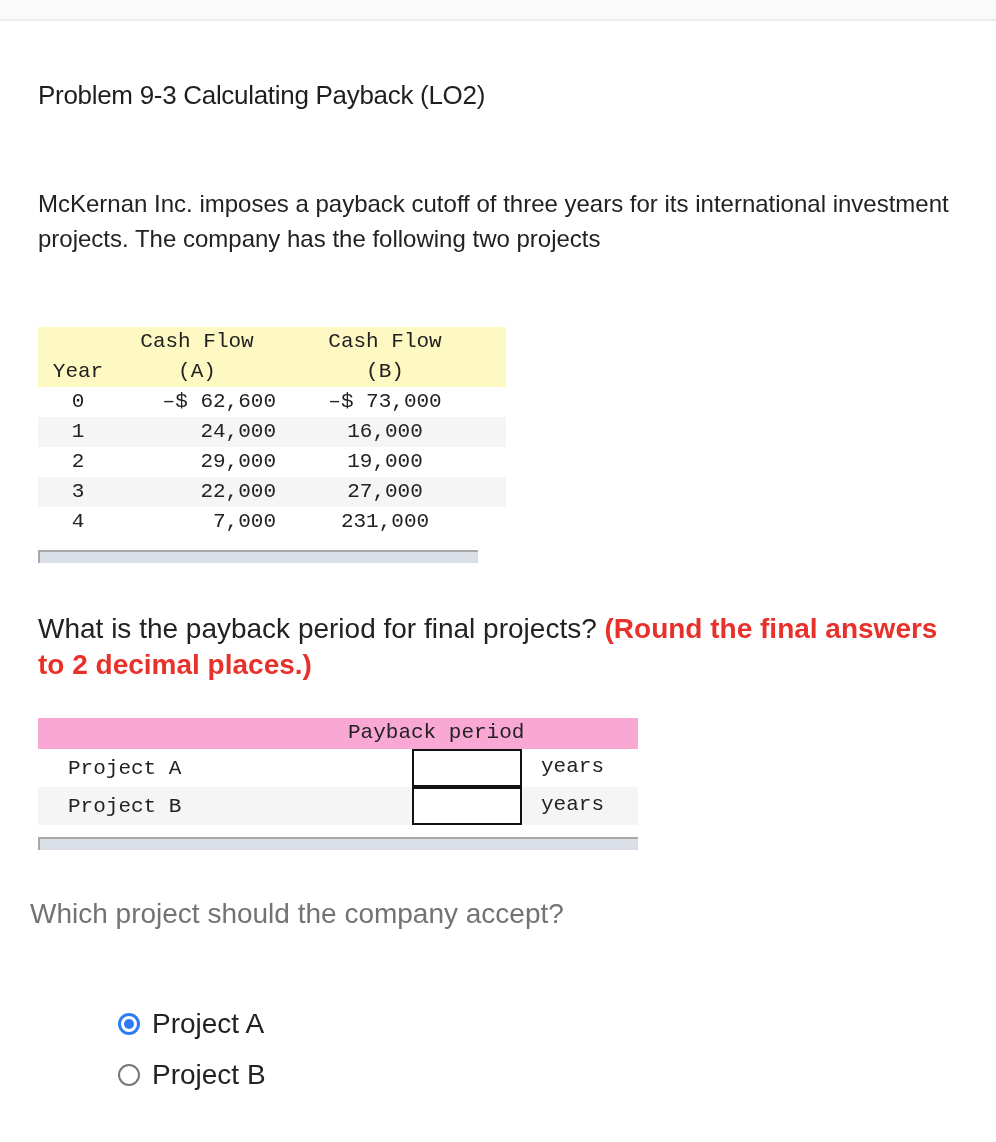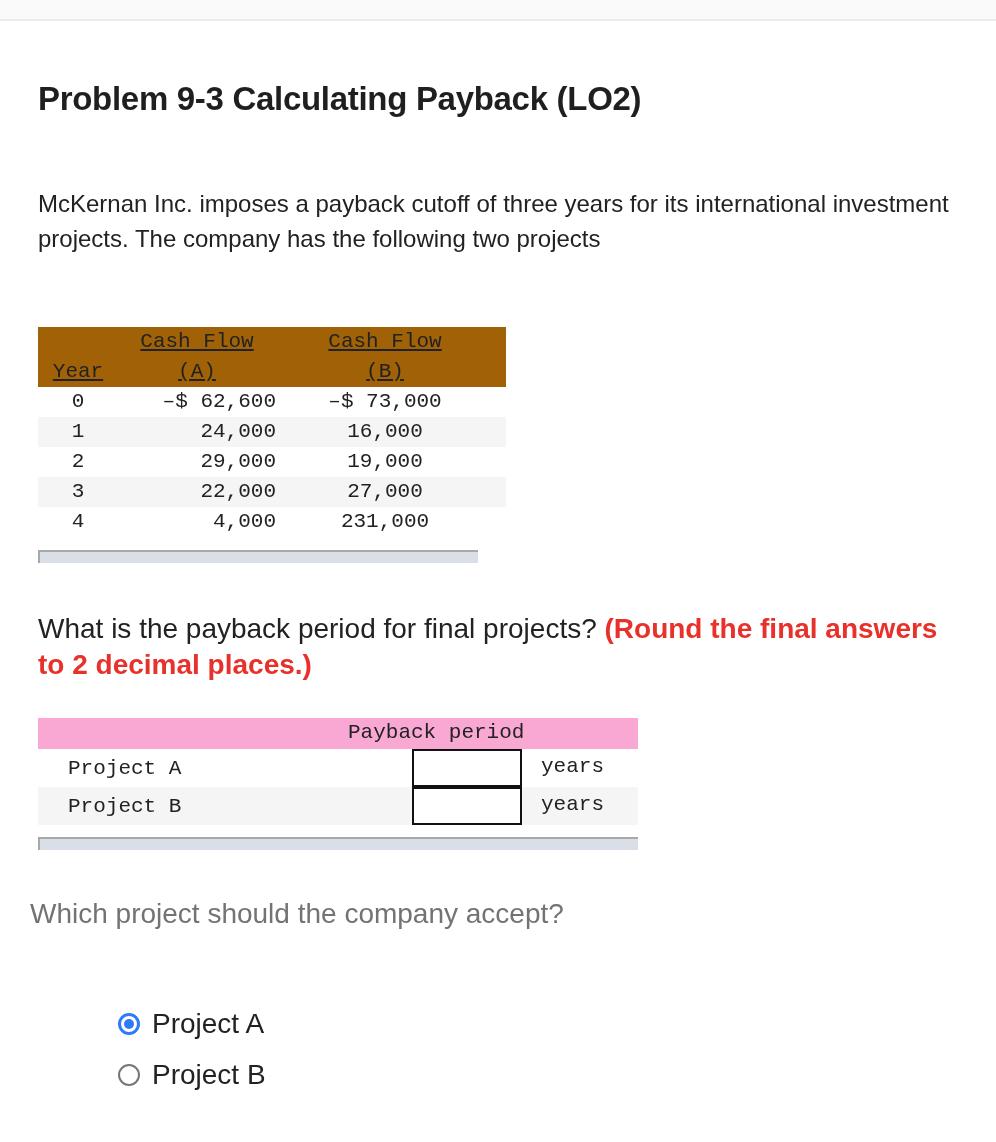--- a/index.html
+++ b/index.html
@@ -1,27 +1,27 @@
 <!DOCTYPE html>
 <html><head>
 <meta charset="utf-8">
 <style>
   html, body { margin: 0; padding: 0; background: #ffffff; }
   body { width: 996px; height: 1142px; position: relative; overflow: hidden;
          font-family: "Liberation Sans", sans-serif; color: #222; }
   .topbar { position: absolute; left: 0; top: 0; width: 996px; height: 19px;
             background: #fafafa; border-bottom: 2px solid #ececec; }
   .title { position: absolute; left: 38px; top: 80px; margin: 0;
-           font-family: "Liberation Sans", sans-serif; font-weight: bold;
-           font-size: 33px; letter-spacing: -0.3px; color: #1f1f1f; }
+           font-family: "Liberation Sans", sans-serif; font-weight: normal;
+           font-size: 26px; letter-spacing: -0.3px; color: #1f1f1f; }
   .intro { position: absolute; left: 38px; top: 186px; width: 930px;
            font-size: 24px; line-height: 35px; color: #222; }
   .cf-table { position: absolute; left: 38px; top: 327px; border-collapse: collapse;
               font-family: "Liberation Mono", monospace; font-size: 21px; color: #222; }
-  .cf-table th { background: #a16207; font-weight: normal; padding: 0; height: 30px; line-height: 30px; text-decoration: underline; }
+  .cf-table th { background: #fef9c3; font-weight: normal; padding: 0; height: 30px; line-height: 30px; }
   .cf-table td { padding: 0; height: 30px; line-height: 30px; }
   .cf-table tr.alt td { background: #f5f5f5; }
   .col-year { width: 80px; text-align: center; }
   .col-a { width: 158px; text-align: right; padding-right: 0; }
   .col-b { width: 202px; text-align: center; }
   .cf-table .col-a { padding-right: 8px !important; }
   .cf-table .col-b { padding-right: 20px !important; }
   .th-center { text-align: center !important; }
   .table-footer { position: absolute; height: 13px; background: #d9dee7;
                   border-top: 2px solid #a8a8a8; border-left: 2px solid #a8a8a8; box-sizing: border-box; }
@@ -86,21 +86,21 @@
       <td class="col-a">29,000</td>
       <td class="col-b">19,000</td>
     </tr>
     <tr class="alt">
       <td class="col-year">3</td>
       <td class="col-a">22,000</td>
       <td class="col-b">27,000</td>
     </tr>
     <tr>
       <td class="col-year">4</td>
-      <td class="col-a">4,000</td>
+      <td class="col-a">7,000</td>
       <td class="col-b">231,000</td>
     </tr>
   </tbody>
 </table>
 <div class="table-footer" style="left:38px; top:550px; width:440px;"></div>
 
 <div class="question">
   <span>What is the payback period for final projects? </span><span class="hint">(Round the final answers to 2 decimal places.)</span>
 </div>
 

